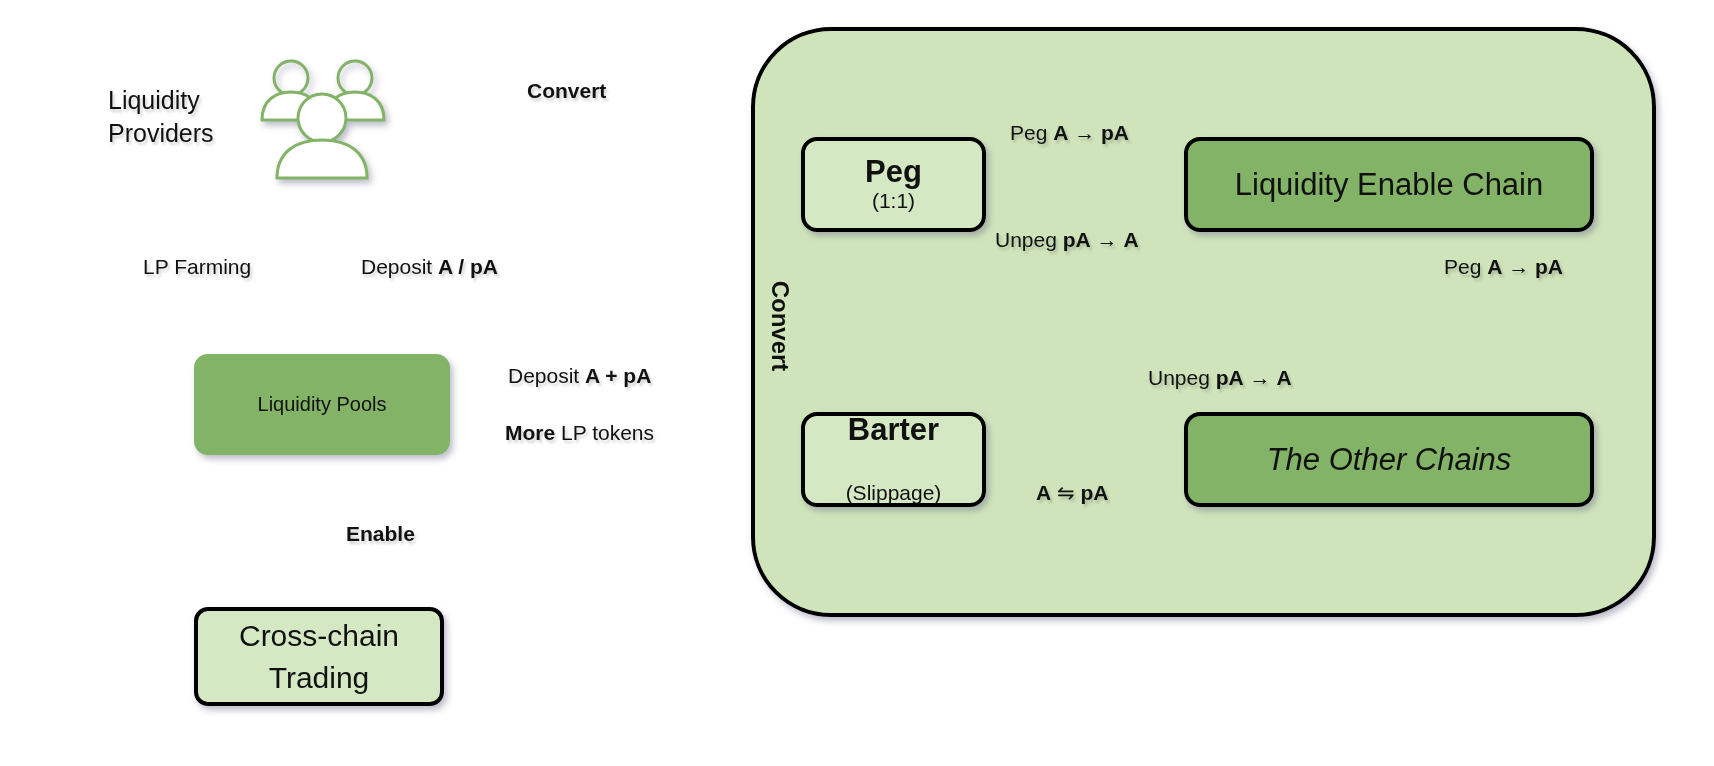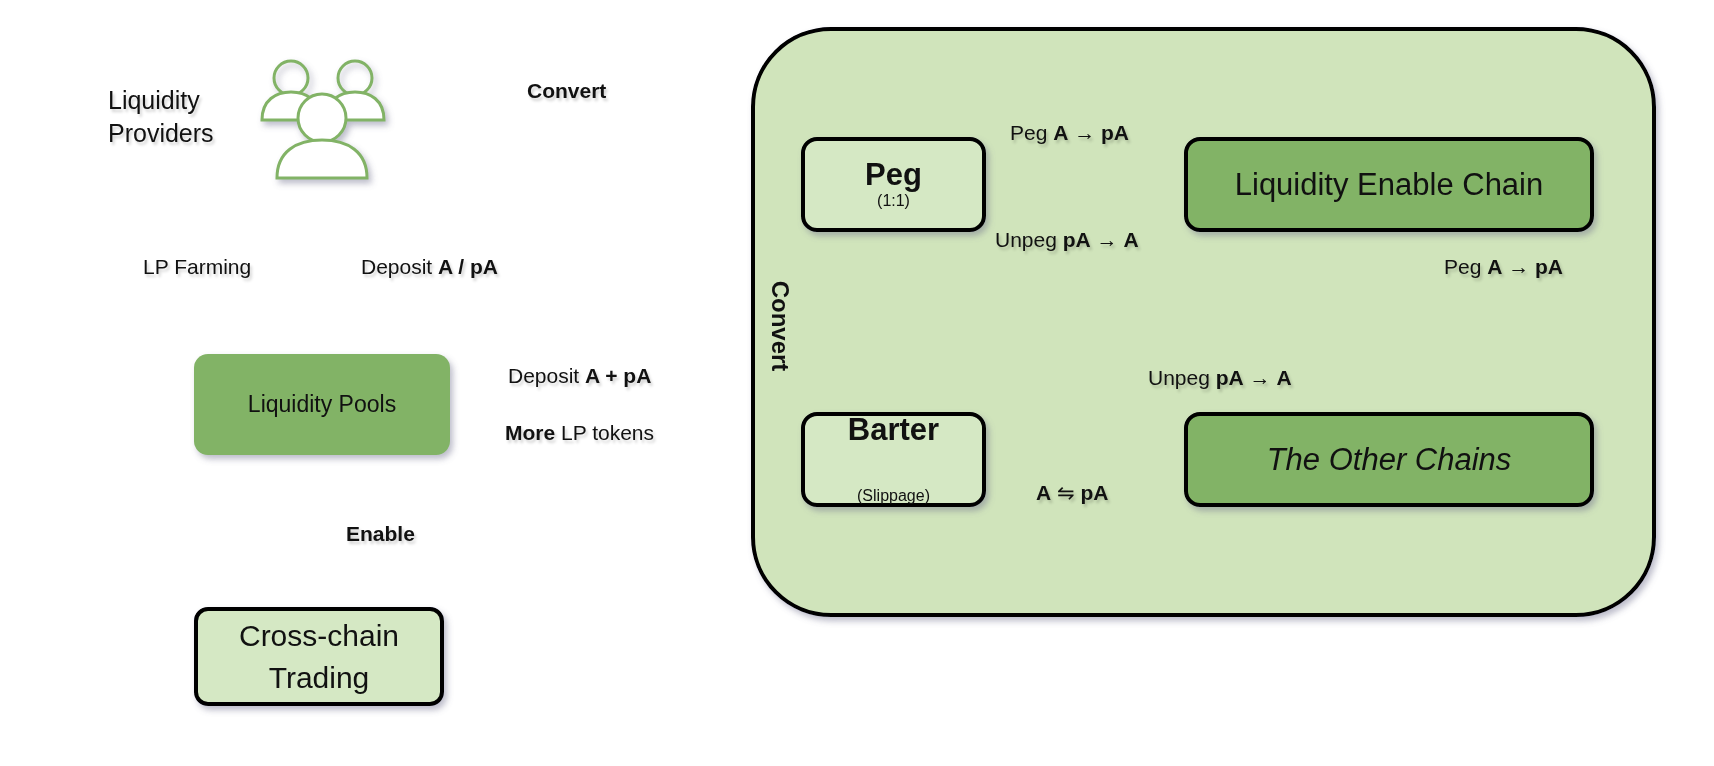--- a/index.html
+++ b/index.html
@@ -7,21 +7,21 @@
            font-family: "Liberation Sans", sans-serif; color: #111; }
     svg#diagram { position: absolute; left: 0; top: 0; }
     .lbl { position: absolute; white-space: nowrap; font-size: 21px; color: #111;
            text-shadow: 2px 3px 3px rgba(0,0,0,0.18); }
     .lbl b { font-weight: bold; }
     .box-text { position: absolute; display: flex; flex-direction: column;
                 align-items: center; justify-content: center; text-align: center;
                 color: #111; }
     .big { font-size: 31px; }
     .title-bold { font-size: 31px; font-weight: bold; line-height: 1.05; }
-    .sub { font-size: 16px; line-height: 1.2; }
+    .sub { font-size: 21px; line-height: 1.2; }
     .vertical { position: absolute; font-weight: bold; font-size: 24px;
                 transform: rotate(90deg); transform-origin: center center; white-space: nowrap; }
   </style>
 </head>
 <body>
 
 <svg id="diagram" width="1714" height="766" viewBox="0 0 1714 766">
   <defs>
     <filter id="shadow" x="-10%" y="-10%" width="130%" height="140%">
       <feDropShadow dx="3" dy="4" stdDeviation="3" flood-color="#6a6a8a" flood-opacity="0.45"></feDropShadow>
@@ -84,21 +84,21 @@
 </div>
 
 <div class="lbl" style="left:527px; top:79px; font-weight:bold;">Convert</div>
 
 <div class="lbl" style="left:143px; top:255px;">LP Farming</div>
 
 <div class="lbl" style="left:361px; top:255px;">
   <span>Deposit </span><b>A / pA</b>
 </div>
 
-<div class="box-text" style="left:194px; top:354px; width:256px; height:101px; font-size:23px;">Liquidity Pools</div>
+<div class="box-text" style="left:194px; top:354px; width:256px; height:101px; font-size:20px;">Liquidity Pools</div>
 
 <div class="lbl" style="left:508px; top:364px;">
   <span>Deposit </span><b>A + pA</b>
 </div>
 
 <div class="lbl" style="left:505px; top:421px;">
   <b>More</b><span> LP tokens</span>
 </div>
 
 <div class="lbl" style="left:346px; top:522px; font-weight:bold;text-align:center;">Enable</div>

